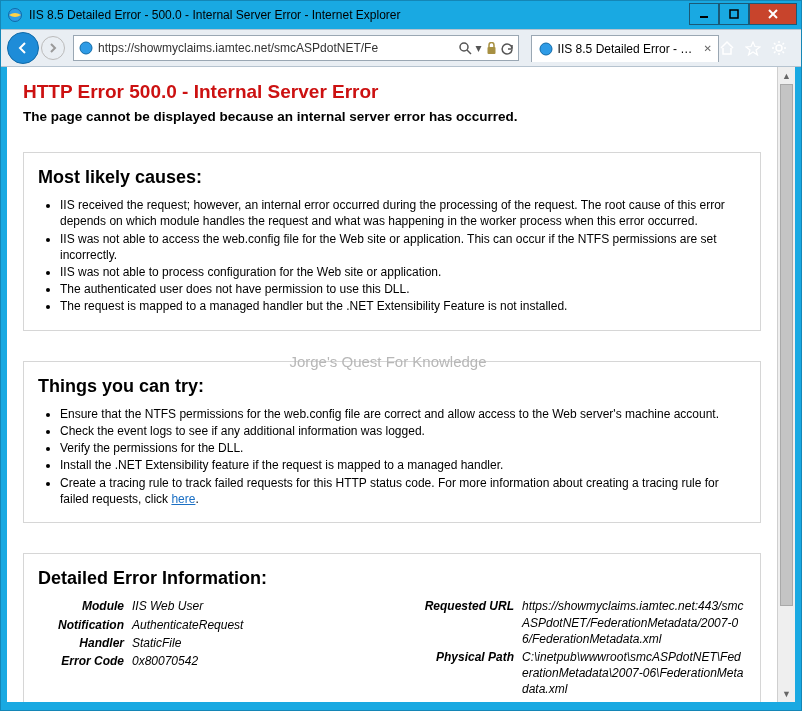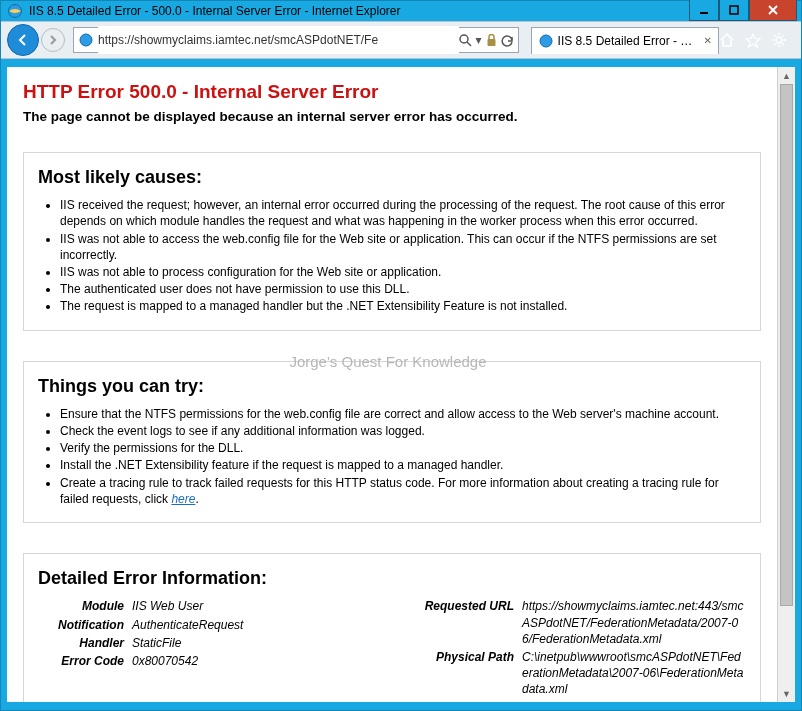--- a/index.html
+++ b/index.html
@@ -1,35 +1,35 @@
 <!DOCTYPE html>
 <html><head>
 <meta charset="utf-8">
 <style>
   html, body { margin: 0; padding: 0; font-family: "Segoe UI", Tahoma, sans-serif; }
   body { width: 802px; height: 711px; background: #19a9e2; position: relative; overflow: hidden; }
 
   .window-frame { position: absolute; top: 0; left: 0; right: 0; bottom: 0; border: 1px solid #1486b6; }
 
-  .titlebar { height: 20px; display: flex; align-items: center; padding-left: 6px; background: #19a9e2; }
+  .titlebar { height: 28px; display: flex; align-items: center; padding-left: 6px; background: #19a9e2; }
   .title-icon { width: 16px; height: 16px; margin-right: 6px; }
   .title-text { font-size: 12px; color: #000; flex: 1; white-space: nowrap; overflow: hidden; }
   .win-controls { display: flex; height: 20px; margin-right: 4px; margin-top: -4px; }
   .win-btn { width: 28px; height: 20px; display: flex; align-items: center; justify-content: center; border: 1px solid #1b5976; font-size: 11px; background: #19a9e2; }
   .win-btn.min { background: #19a9e2; }
   .win-btn.max { background: #19a9e2; }
   .win-btn.close { background: #c8442c; color: #fff; width: 46px; }
   .win-btn svg { display: block; }
 
   .nav-bar { height: 36px; background: #e9eef3; display: flex; align-items: center; padding: 0 6px; border-top: 1px solid #b6c3cf; border-bottom: 1px solid #b6c3cf; }
   .nav-back, .nav-fwd { width: 30px; height: 30px; border-radius: 50%; background: #1e8cd8; color: #fff; display: flex; align-items: center; justify-content: center; margin-right: 2px; border: 1px solid #106aa8; }
   .nav-fwd { width: 22px; height: 22px; background: #e9eef3; color: #888; border: 1px solid #bbb; }
   .url-box { flex: 1; height: 24px; background: #fff; border: 1px solid #9aa7b3; display: flex; align-items: center; margin: 0 6px; padding: 0 4px; }
   .url-favicon { width: 16px; height: 16px; margin-right: 4px; }
-  .url-text { flex: 1; font-size: 12px; color: #333; border: none; outline: none; padding: 0; height: 28px; }
+  .url-text { flex: 1; font-size: 12px; color: #333; border: none; outline: none; padding: 0; height: 22px; }
   .url-icons { display: flex; gap: 4px; color: #555; font-size: 12px; }
   .url-icons span, .cmd-icons span { display: inline-flex; align-items: center; }
   .tab-strip { display: flex; align-items: center; margin-left: 6px; }
   .tab { height: 26px; background: #fff; border: 1px solid #9aa7b3; border-bottom: none; display: flex; align-items: center; padding: 0 6px; font-size: 12px; max-width: 190px; }
   .tab-icon { width: 16px; height: 16px; margin-right: 4px; }
   .tab-label { white-space: nowrap; overflow: hidden; text-overflow: ellipsis; max-width: 140px; }
   .tab-close { margin-left: 6px; color: #666; font-size: 10px; }
   .cmd-icons { margin-left: auto; display: flex; gap: 10px; color: #fff; padding-right: 8px; }
 
   .content { position: absolute; top: 66px; left: 6px; right: 24px; bottom: 8px; background: #fff; overflow: auto; padding: 14px 16px 0 16px; }
@@ -38,21 +38,21 @@
   .scrollbar .arrow { height: 17px; display: flex; align-items: center; justify-content: center; color: #666; font-size: 9px; }
   .scrollbar .thumb { position: absolute; left: 2px; right: 2px; top: 17px; height: 520px; background: #c4c4c4; border: 1px solid #a9a9a9; }
 
   h1.err-title { color: #c11; font-size: 19px; font-weight: bold; margin: 0 0 6px 0; }
   .err-sub { font-weight: bold; font-size: 13.5px; margin: 0 0 28px 0; }
 
   .panel { border: 1px solid #d6d6d6; padding: 12px 14px 14px 14px; margin-bottom: 30px; font-size: 12px; line-height: 1.35; position: relative; }
   .panel h3 { font-size: 18px; margin: 0 0 8px 0; }
   .panel ul { margin: 0; padding-left: 22px; }
   .panel li { margin: 1px 0; }
-  .panel a { color: #1a6fc4; text-decoration: underline; font-style: italic; }
+  .panel a { color: #1a6fc4; text-decoration: underline; }
 
   .watermark { position: absolute; left: 0; right: 8px; top: -10px; text-align: center; color: #b7b7b7; font-size: 15px; pointer-events: none; }
 
   .detail-table { display: flex; gap: 24px; font-size: 12px; margin-top: 6px; }
   .dt-col { flex: 1; }
   .dt-row { display: flex; margin-bottom: 2px; font-style: italic; }
   .dt-label { width: 86px; text-align: right; font-weight: bold; padding-right: 8px; }
   .dt-col.right .dt-label { width: 110px; }
   .dt-val { flex: 1; word-break: break-all; }
 </style>

